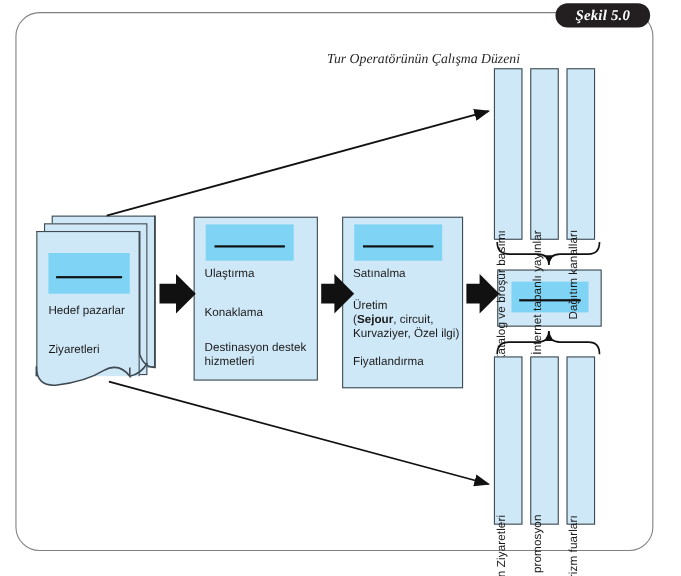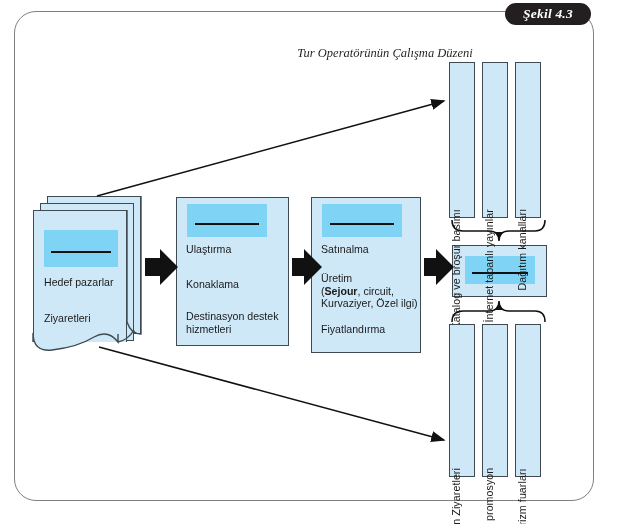--- a/index.html
+++ b/index.html
@@ -151,21 +151,21 @@
     pointer-events: none;
   }
 </style>
 </head>
 <body>
 
 <div id="figure-root">
 
   <div class="frame"></div>
 
-  <div class="badge">Şekil 4.3</div>
+  <div class="badge">Şekil 5.0</div>
 
   <div class="caption">Tur Operatörünün Çalışma Düzeni</div>
 
 
   <div class="sheet" style="left:47px; top:196px; width:94px; height:138px;"></div>
   <div class="sheet" style="left:40px; top:203px; width:94px; height:138px;"></div>
 
   <div class="card" style="left:33px; top:210px; width:94px; height:132px; border-bottom:none;">
     <div class="card-head" style="left:10px; top:19px; width:74px; height:37px;">
       <div class="rule"></div>

